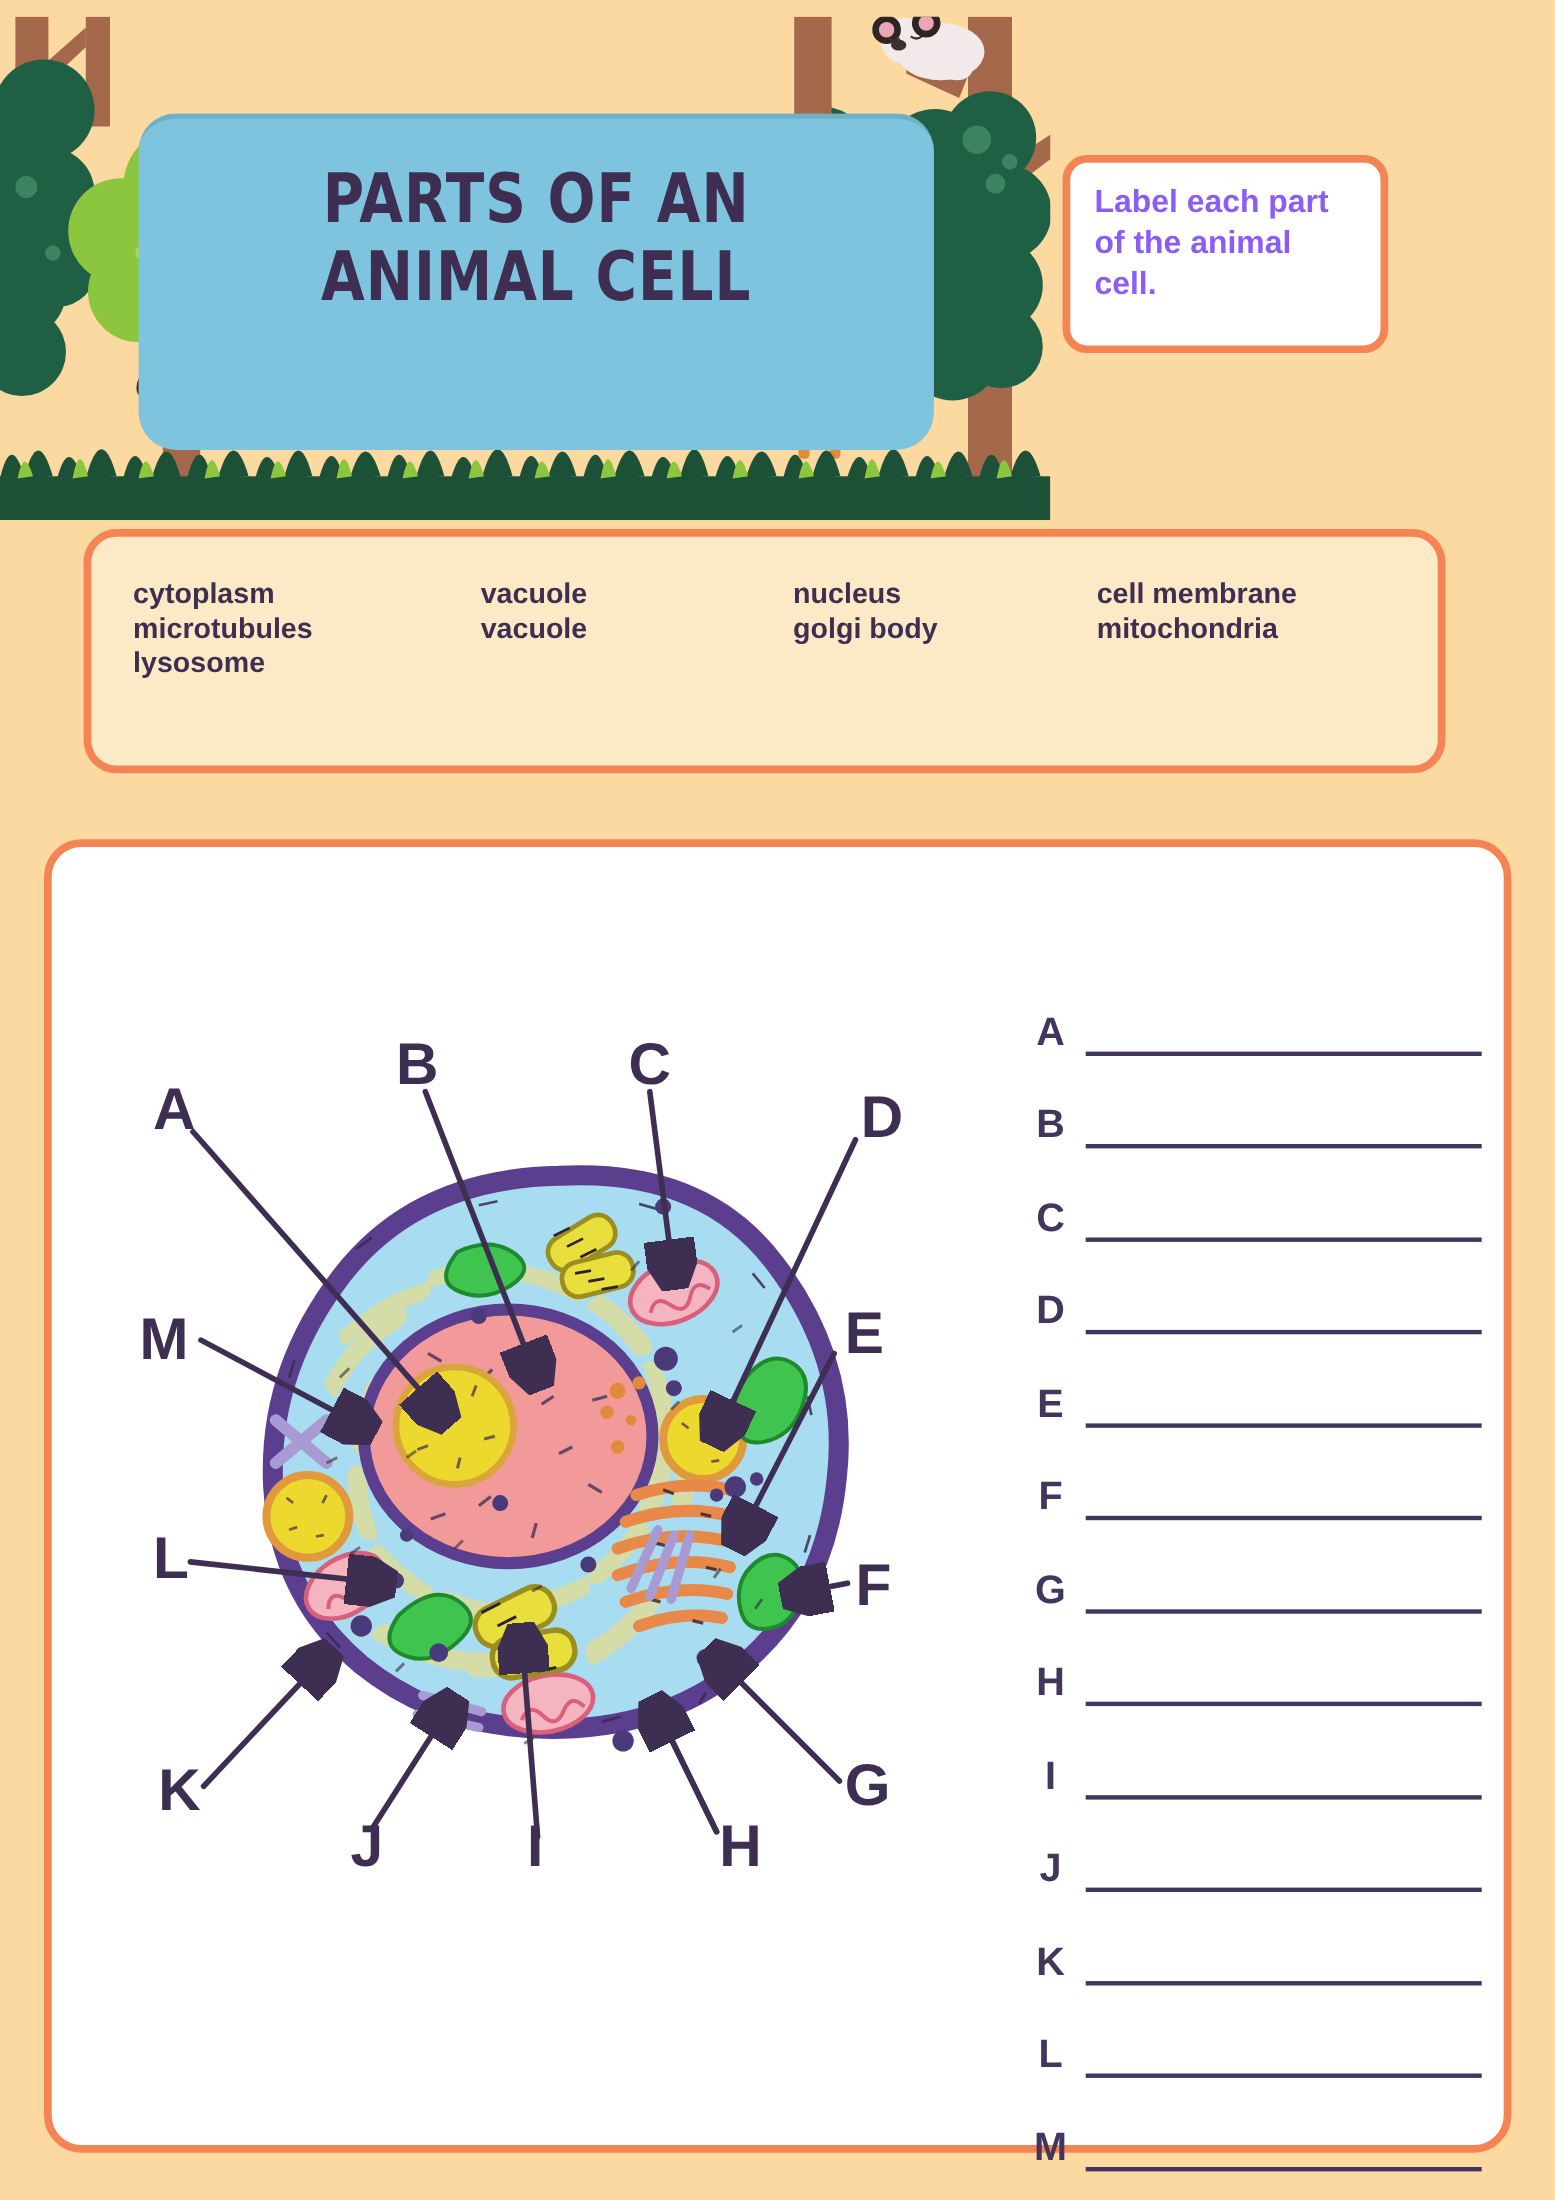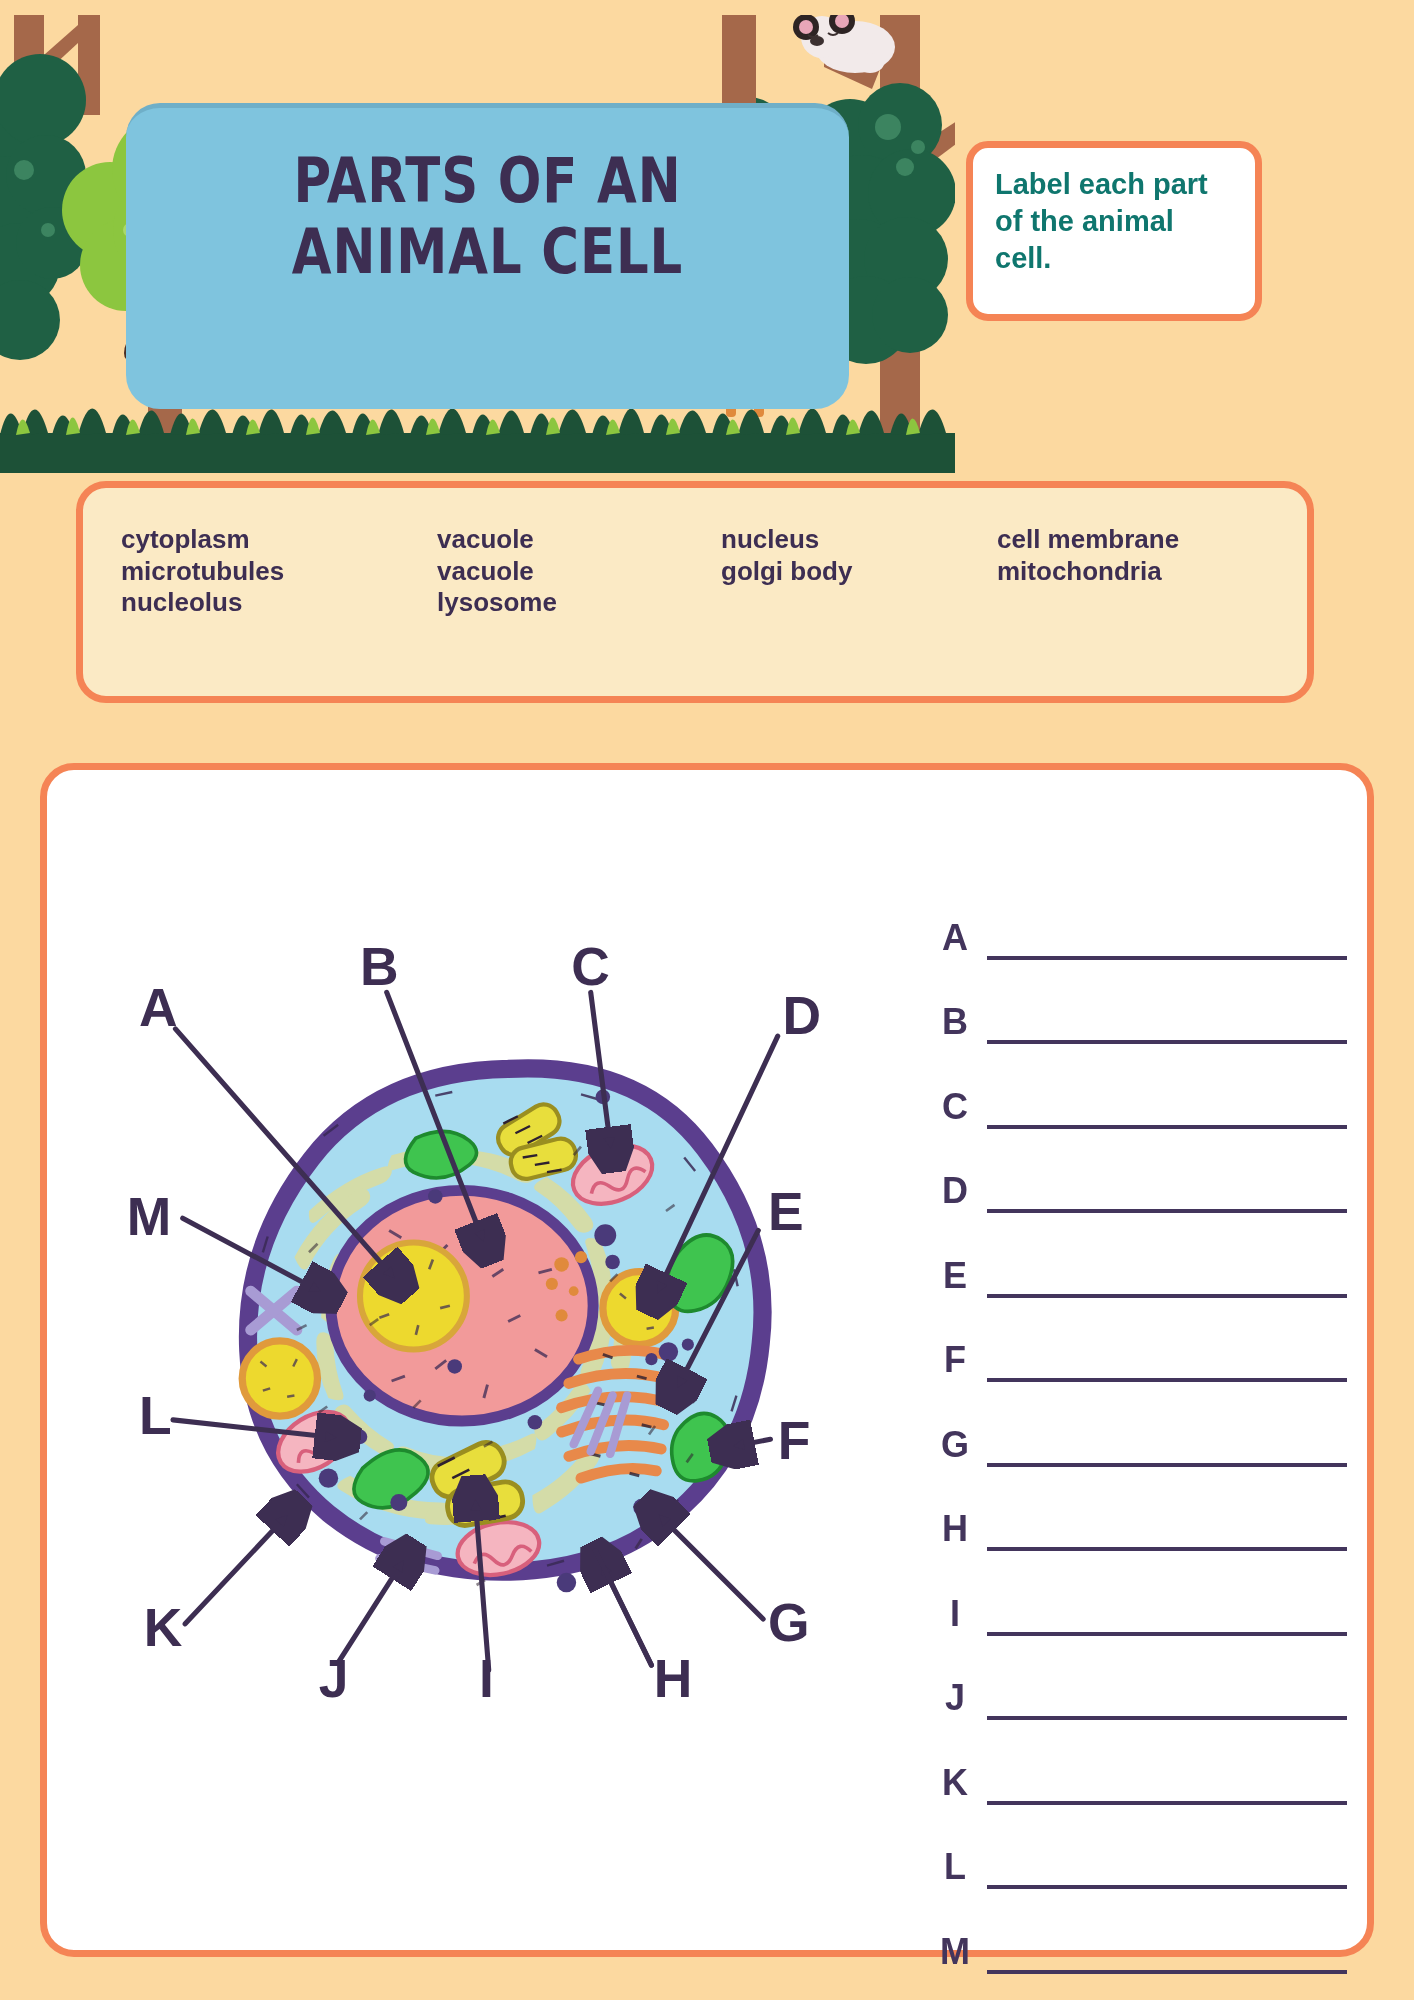--- a/index.html
+++ b/index.html
@@ -34,21 +34,21 @@
     transform: scaleX(0.92); transform-origin: center top;
   }
 
   .instruction-box {
     position: absolute; left: 966px; top: 126px; width: 296px; height: 180px;
     background: #FFFFFF; border: 7px solid #F58455; border-radius: 22px;
     z-index: 8;
     padding: 18px 20px 10px 22px;
   }
   .instruction-box p {
-    color: #0f766e; font-weight: bold; font-size: 29px; line-height: 1.28;
+    color: #8b5cf6; font-weight: bold; font-size: 29px; line-height: 1.28;
   }
 
   
   .word-bank {
     position: absolute; left: 76px; top: 466px; width: 1238px; height: 222px;
     background: #FBEAC5; border: 7px solid #F58455; border-radius: 30px;
     z-index: 5;
   }
   .word-bank-grid {
     position: absolute; left: 38px; top: 36px; right: 30px;
@@ -301,21 +301,20 @@
   <div class="word-bank">
     <div class="word-bank-grid">
       <div class="word">cytoplasm</div>
       <div class="word">vacuole</div>
       <div class="word">nucleus</div>
       <div class="word">cell membrane</div>
       <div class="word">microtubules</div>
       <div class="word">vacuole</div>
       <div class="word">golgi body</div>
       <div class="word">mitochondria</div>
-      <div class="word">nucleolus</div>
       <div class="word">lysosome</div>
     </div>
   </div>
 
   <div class="main-card">
 
     <div class="diagram-wrap">
       <svg width="850" height="1100" viewBox="0 0 700 700">
 
         <path d="M360 135 q108 -6 162 66 q56 74 46 160 q-8 84 -66 136 q-56 50 -140 52 q-88 2 -150 -48 q-62 -52 -66 -134 q-4 -86 52 -158 q56 -72 162 -74 Z" fill="#A8DCF0" stroke="#5B3E8E" stroke-width="15" stroke-linejoin="round"></path>

